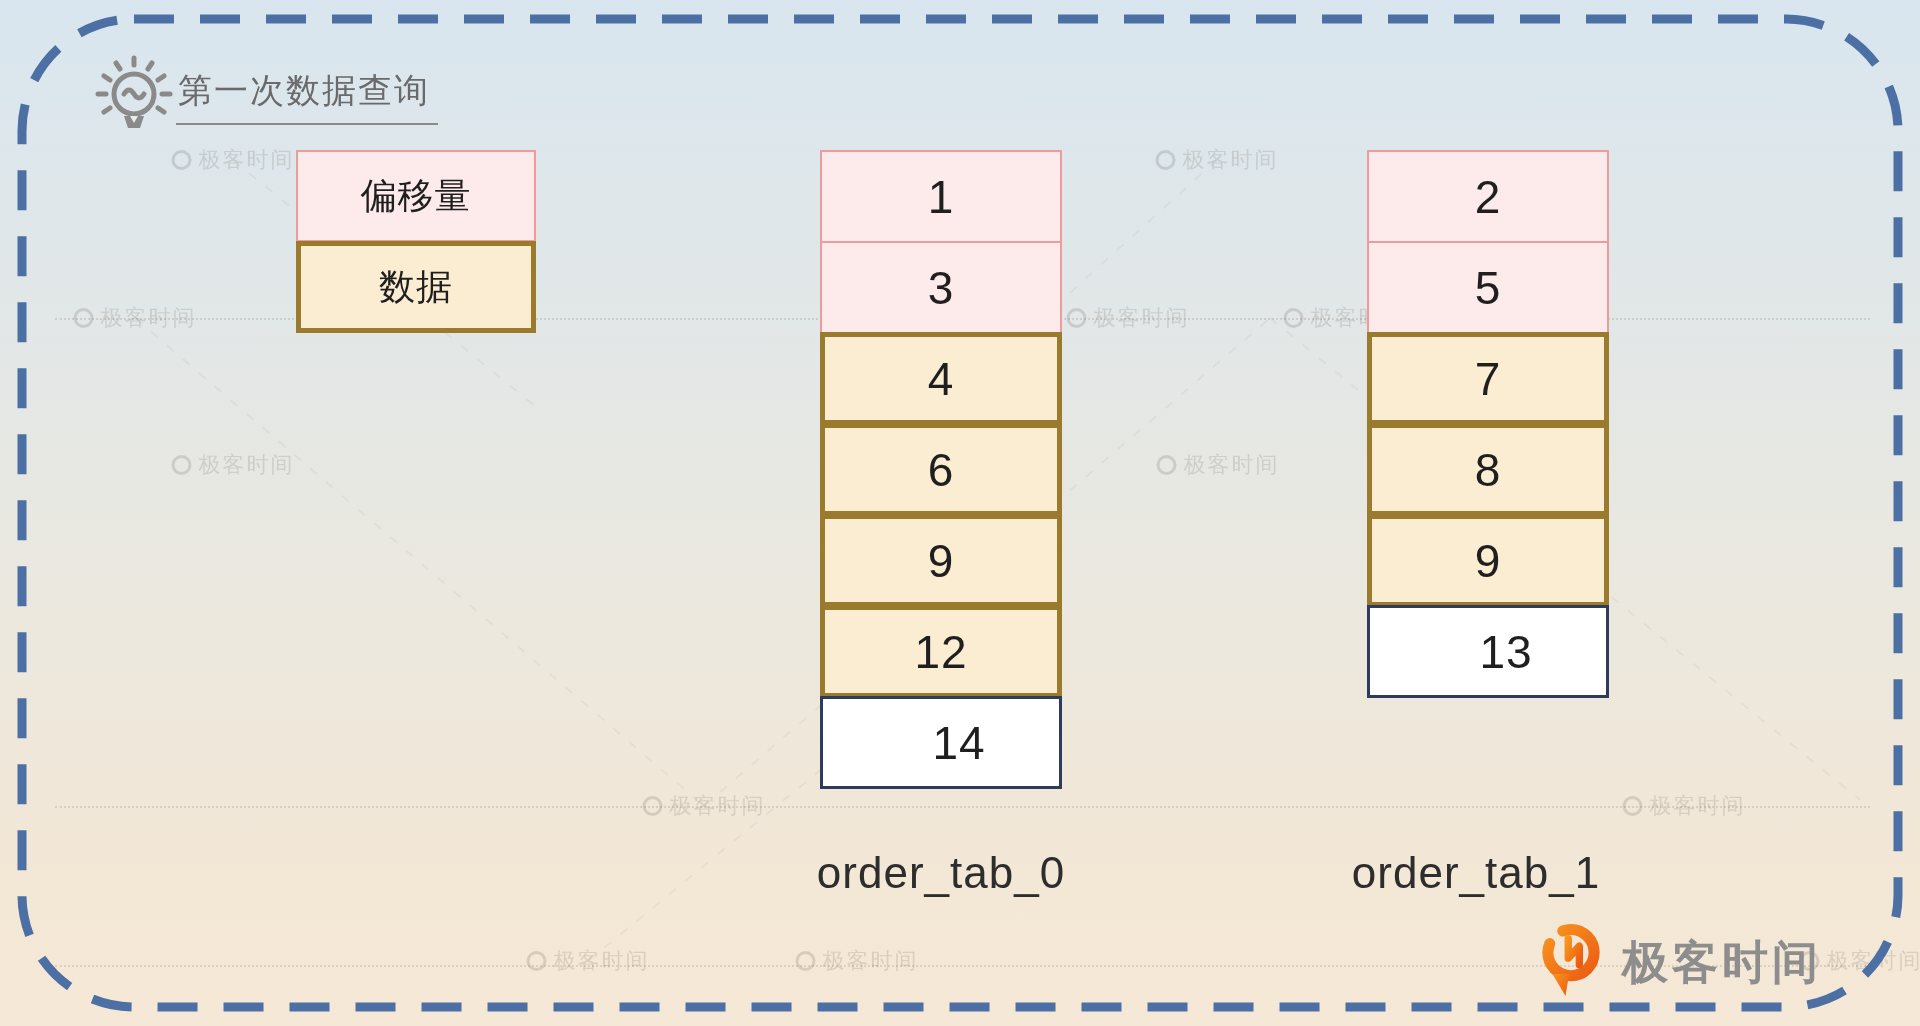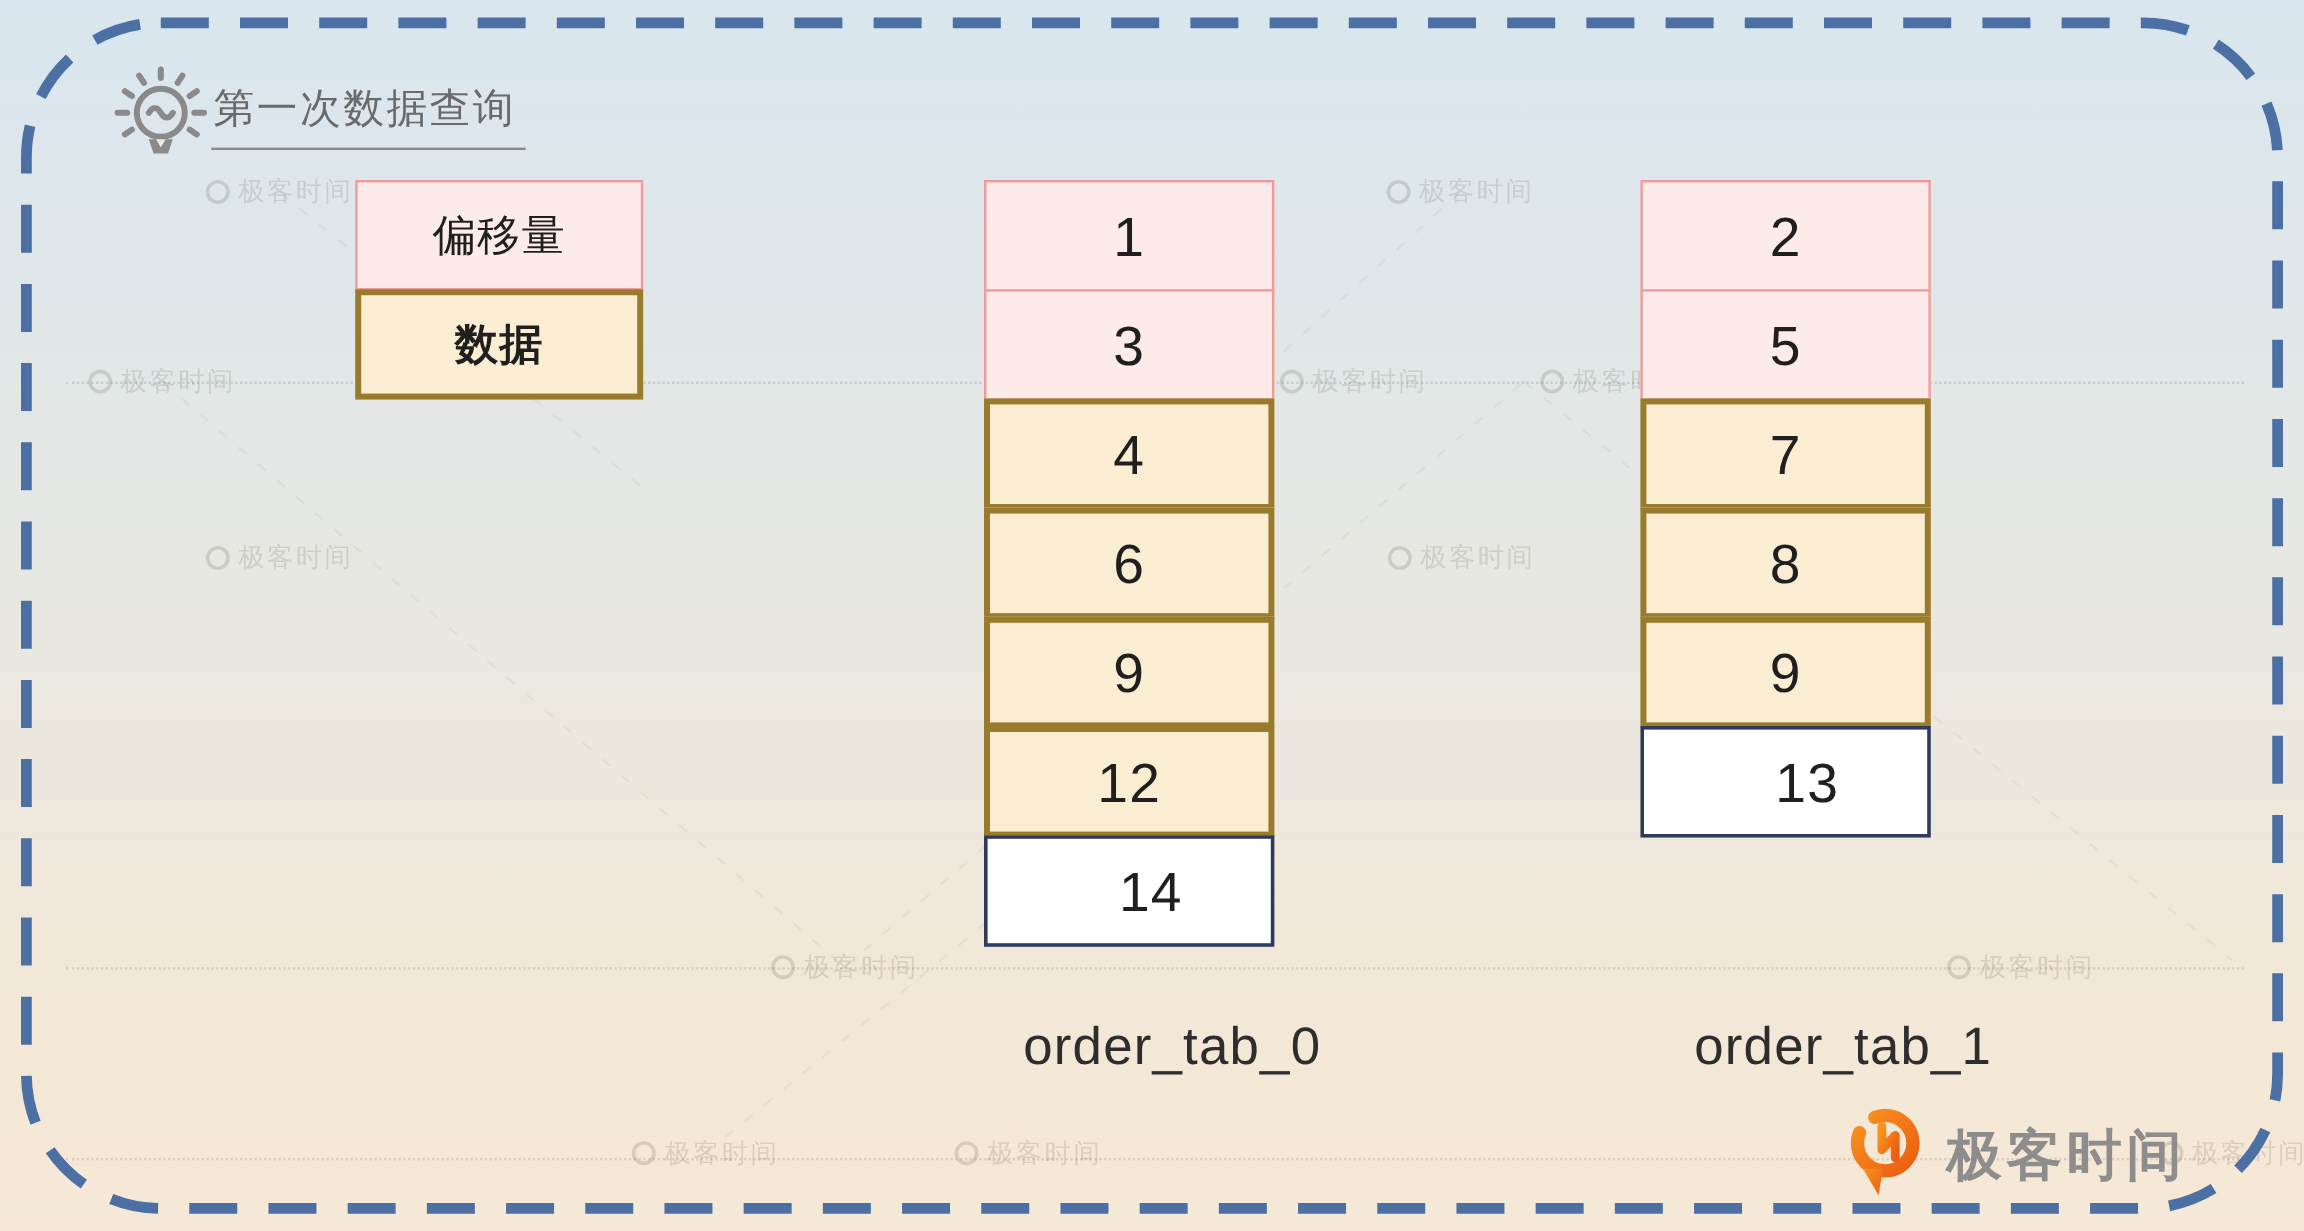--- a/index.html
+++ b/index.html
@@ -24,21 +24,21 @@
     box-sizing:border-box;width:242px;height:93px;
     display:flex;align-items:center;justify-content:center;
     font-size:46px;color:#1f1f1f;letter-spacing:1px;
   }
   .cell.offset{background:var(--offset-fill);border:2px solid var(--offset-border);}
   .cell.data{background:var(--data-fill);border:5px solid var(--data-border);}
   .cell.plain{background:var(--plain-fill);border:3px solid var(--plain-border);padding-left:36px;}
 
   .legend-box{position:absolute;left:296px;top:150px;}
   .legend-box .cell{width:240px;height:92px;font-size:36px;text-align:center;}
-  .legend-box .cell + .cell{margin-top:-1px;font-weight:bold;}
+  .legend-box .cell + .cell{margin-top:-1px;}
 
   .table-col{position:absolute;top:150px;}
   .table-col .cell + .cell{margin-top:-2px;}
   .table-label{
     position:absolute;width:320px;text-align:center;top:848px;
     font-size:44px;color:#2d2d2d;letter-spacing:1px;
   }
 
   
   .wm{
@@ -158,30 +158,30 @@
 <div id="tables">
     <div class="table-col" style="left: 820px;">
       <div class="cell offset">1</div>
       <div class="cell offset">3</div>
       <div class="cell data">4</div>
       <div class="cell data">6</div>
       <div class="cell data">9</div>
       <div class="cell data">12</div>
       <div class="cell plain">14</div>
     </div>
-    <div class="table-label" style="left: 781px; text-align: right;">order_tab_0</div>
+    <div class="table-label" style="left: 781px;">order_tab_0</div>
     <div class="table-col" style="left: 1367px;">
       <div class="cell offset">2</div>
       <div class="cell offset">5</div>
       <div class="cell data">7</div>
       <div class="cell data">8</div>
       <div class="cell data">9</div>
       <div class="cell plain">13</div>
     </div>
-    <div class="table-label" style="left: 1376px;">order_tab_1</div>
+    <div class="table-label" style="left: 1316px;">order_tab_1</div>
   </div>
 
 <div class="logo">
   <svg width="74" height="84" viewBox="0 0 80 90">
     <defs>
       <linearGradient id="gk" x1="0" y1="0" x2="1" y2="1">
         <stop offset="0" stop-color="#f7941e"></stop>
         <stop offset="1" stop-color="#ec5c13"></stop>
       </linearGradient>
     </defs>

